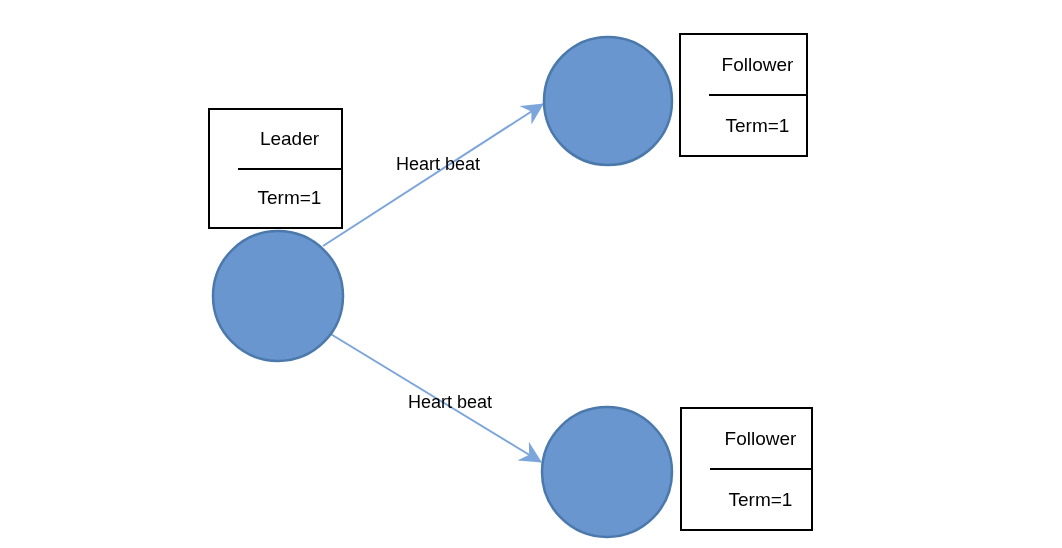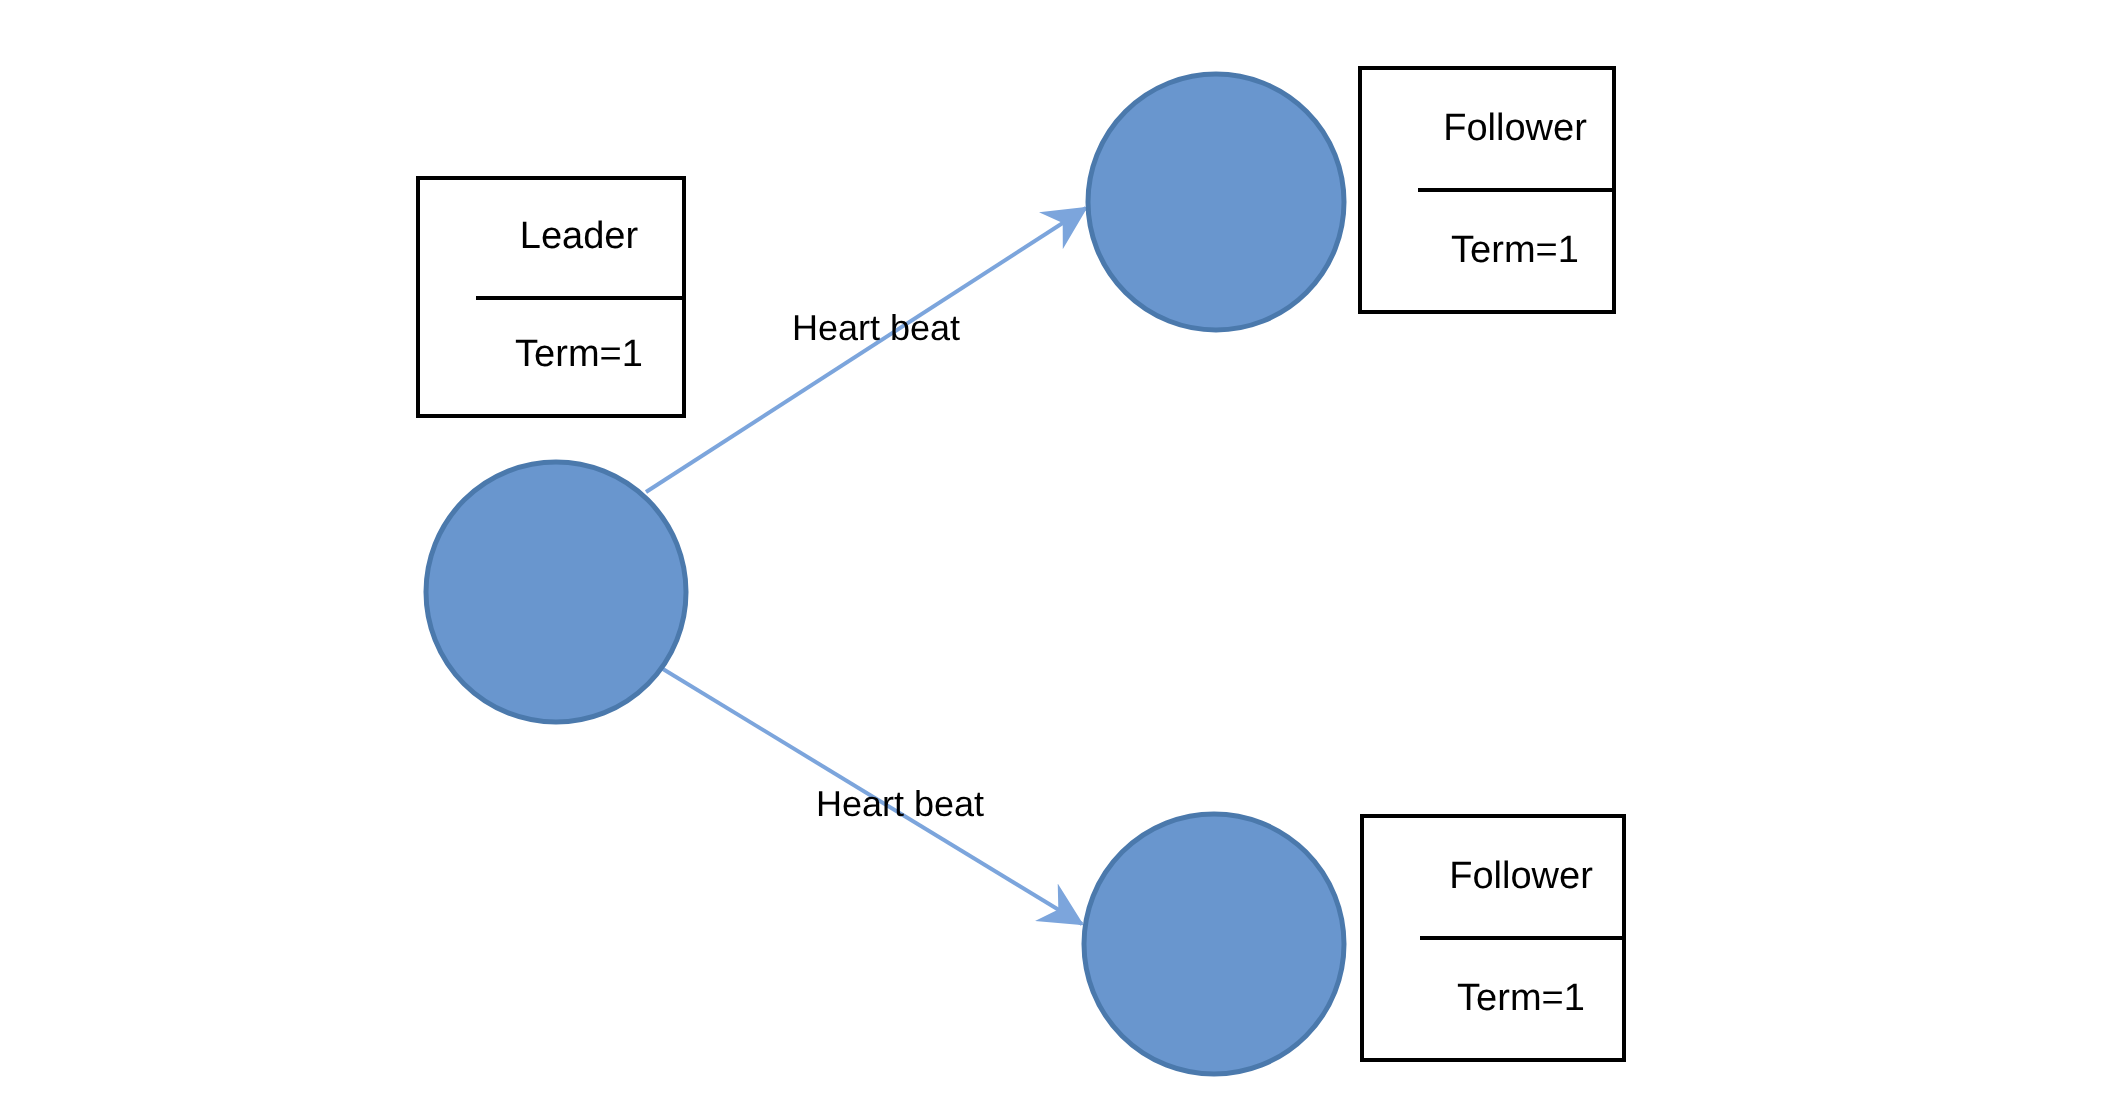--- a/index.html
+++ b/index.html
@@ -35,21 +35,21 @@
     flex: 1;
     display: flex;
     align-items: center;
     justify-content: center;
     font-size: 19px;
     color: #000000;
   }
   .node-box .cell:first-child {
     border-bottom: 2px solid #000000;
   }
-  .leader-box   { left: 208px; top: 88px; width: 135px; height: 121px; }
+  .leader-box   { left: 208px; top: 108px; width: 135px; height: 121px; }
   .follower-top-box    { left: 679px; top: 33px;  width: 129px; height: 124px; }
   .follower-bottom-box { left: 680px; top: 407px; width: 133px; height: 124px; }
   .edge-label {
     position: absolute;
     font-size: 18px;
     color: #000000;
     white-space: nowrap;
     margin-left: 12px;
   }
   .edge-label-top    { left: 384px; top: 154px; }

